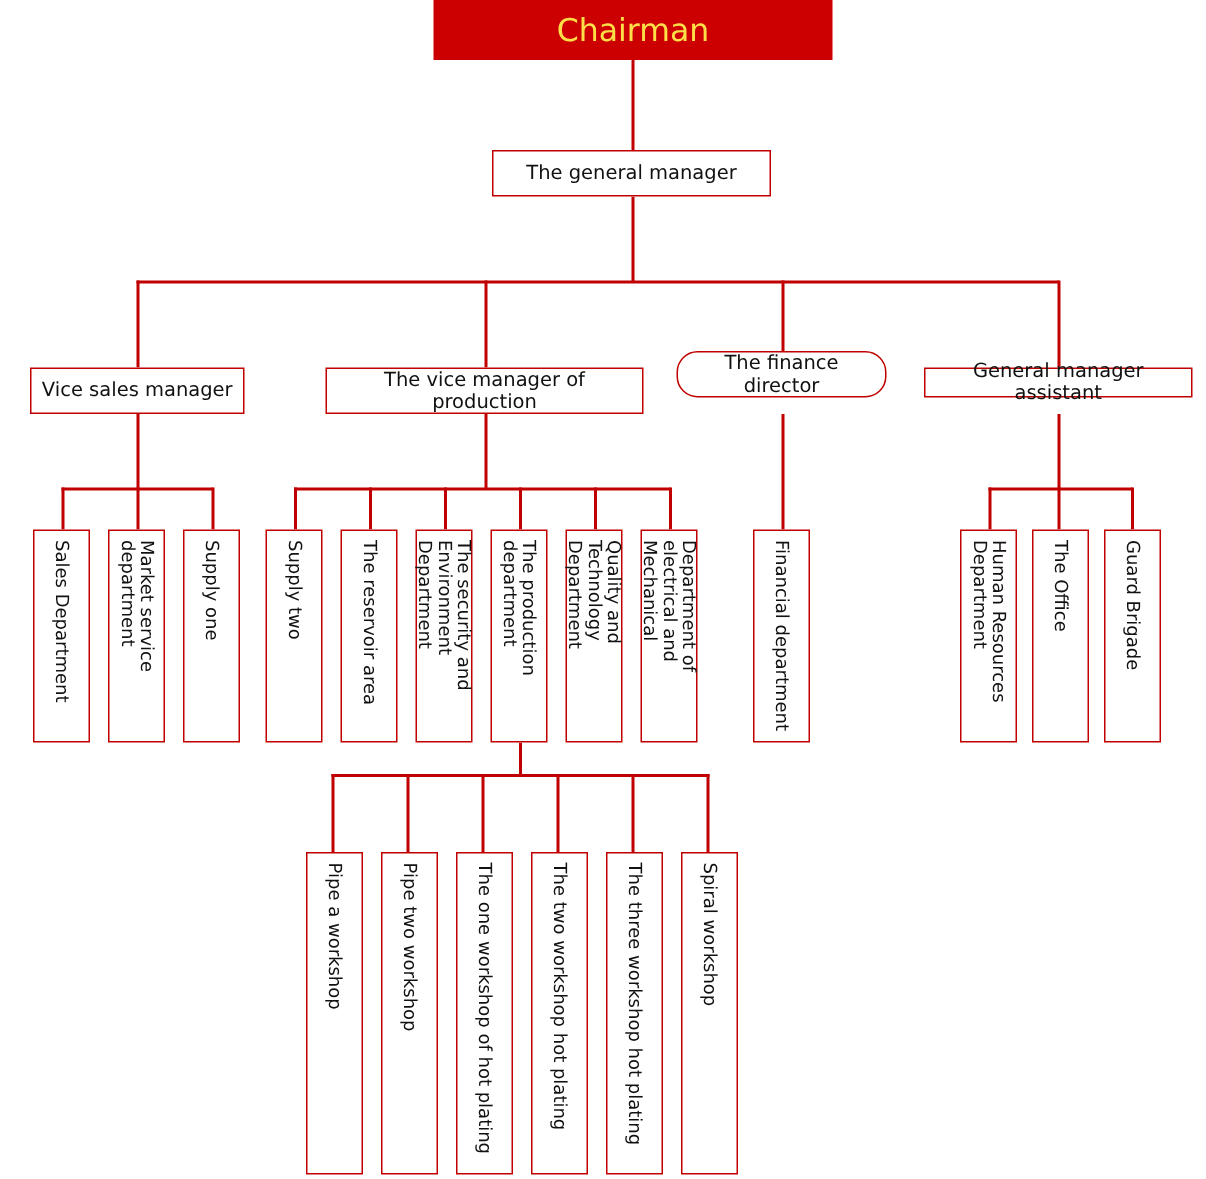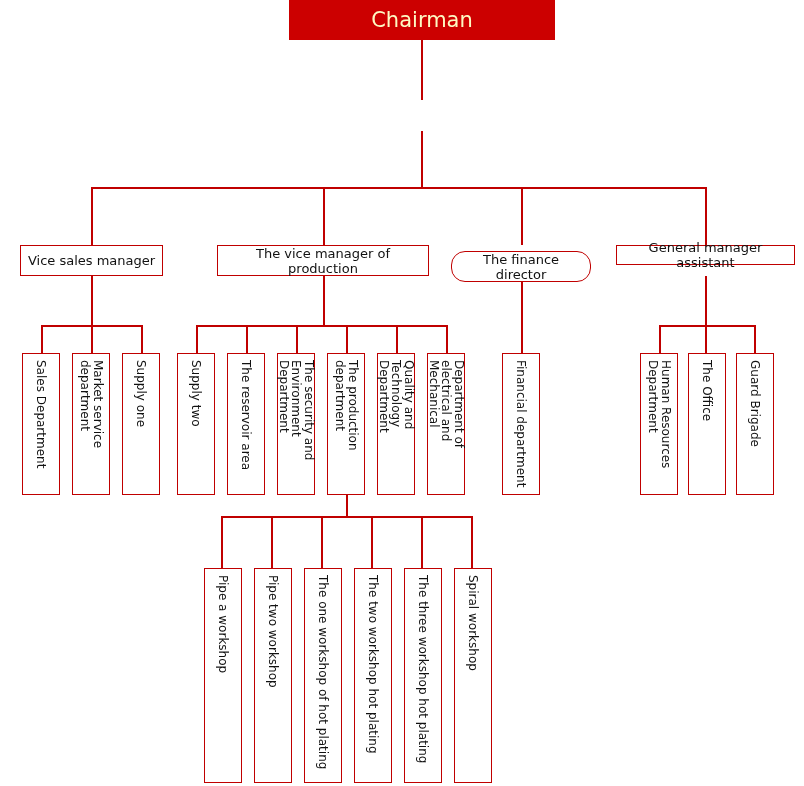--- a/index.html
+++ b/index.html
@@ -26,21 +26,21 @@
     color: #111111;
     display: flex;
     align-items: center;
     justify-content: center;
     text-align: center;
     z-index: 3;
   }
   .node.root {
     background: #cc0000;
     border: none;
-    color: #fef9c3;
+    color: #fde047;
     font-size: 21px;
   }
   .node.horiz {
     font-size: 13px;
     padding: 0 6px;
   }
   
   .node.vert {
     align-items: flex-start;
     justify-content: center;
@@ -69,36 +69,39 @@
 <body>
 
 <div id="chart-canvas">
 
   <div class="node root" style="left:289px; top:0px; width:266px; height:40px;">
     <span>Chairman</span>
   </div>
 
   <div class="conn v" style="left:421px; top:40px; height:60px;"></div>
 
+  <div class="node horiz" style="left:328px; top:100px; width:186px; height:31px;">
+    <span>The general manager</span>
+  </div>
 
   <div class="conn v" style="left:421px; top:131px; height:57px;"></div>
   <div class="conn h" style="left:91px; top:187px; width:615px;"></div>
 
   <div class="conn v" style="left:91px; top:187px; height:58px;"></div>
   <div class="conn v" style="left:323px; top:187px; height:58px;"></div>
   <div class="conn v" style="left:521px; top:187px; height:58px;"></div>
   <div class="conn v" style="left:705px; top:187px; height:58px;"></div>
 
   <div class="node horiz" style="left:20px; top:245px; width:143px; height:31px;justify-content:center;">
     <span>Vice sales manager</span>
   </div>
   <div class="node horiz" style="left:217px; top:245px; width:212px; height:31px;text-align:center;">
     <span>The vice manager of production</span>
   </div>
-  <div class="node horiz" style="left:451px; top:251px; width:140px; height:31px;border-radius:14px;">
+  <div class="node horiz" style="left:451px; top:234px; width:140px; height:31px;border-radius:14px;">
     <span>The finance director</span>
   </div>
   <div class="node horiz" style="left:616px; top:245px; width:179px; height:20px;">
     <span>General manager assistant</span>
   </div>
 
   <div class="conn v" style="left:91px; top:276px; height:50px;"></div>
   <div class="conn h" style="left:41px; top:325px; width:101px;"></div>
   <div class="conn v" style="left:41px; top:325px; height:28px;"></div>
   <div class="conn v" style="left:91px; top:325px; height:28px;"></div>

